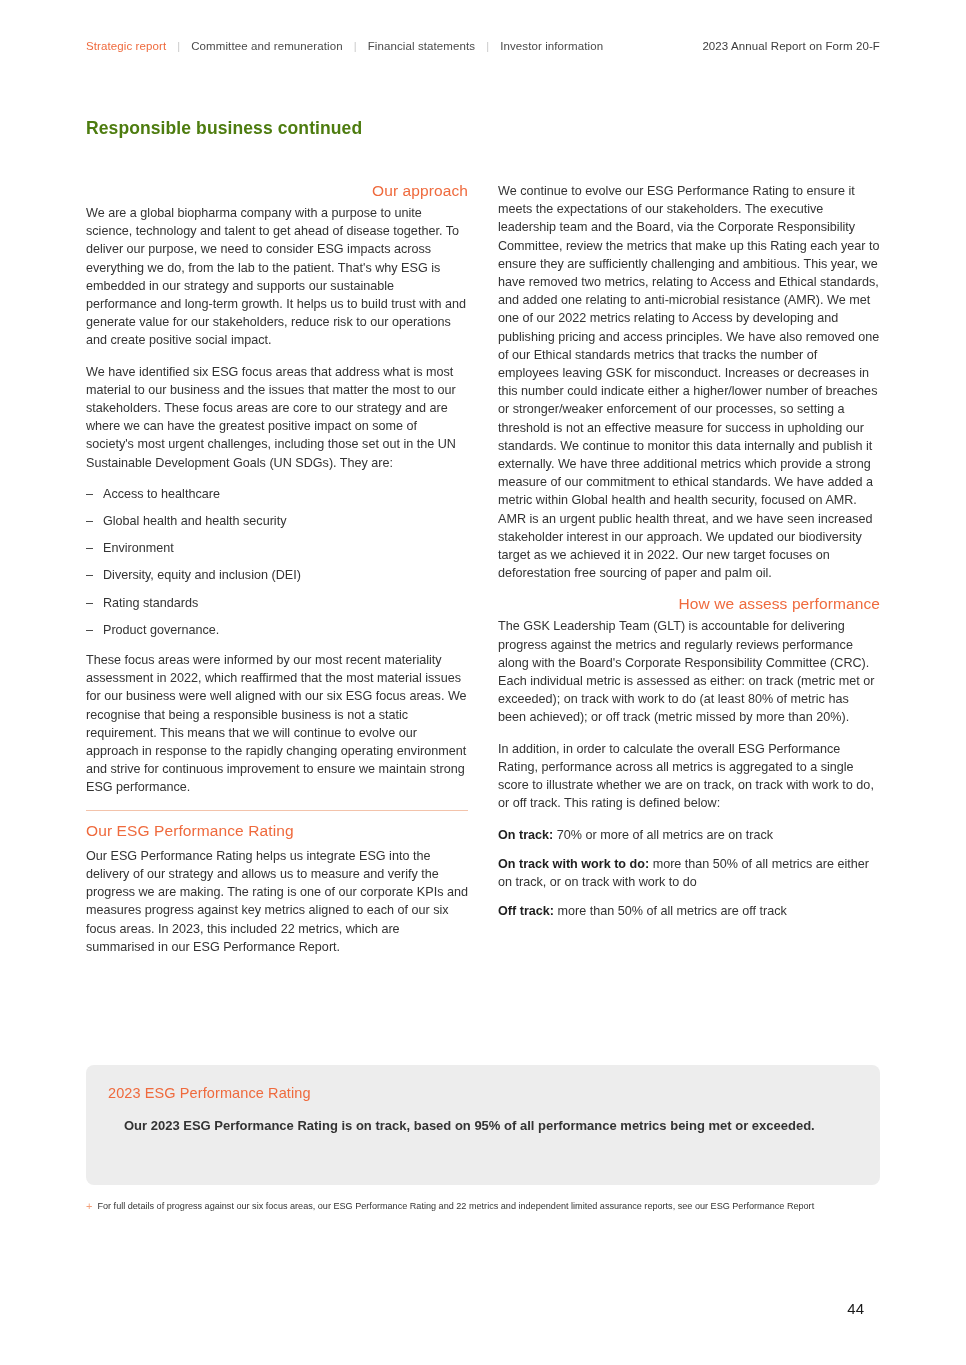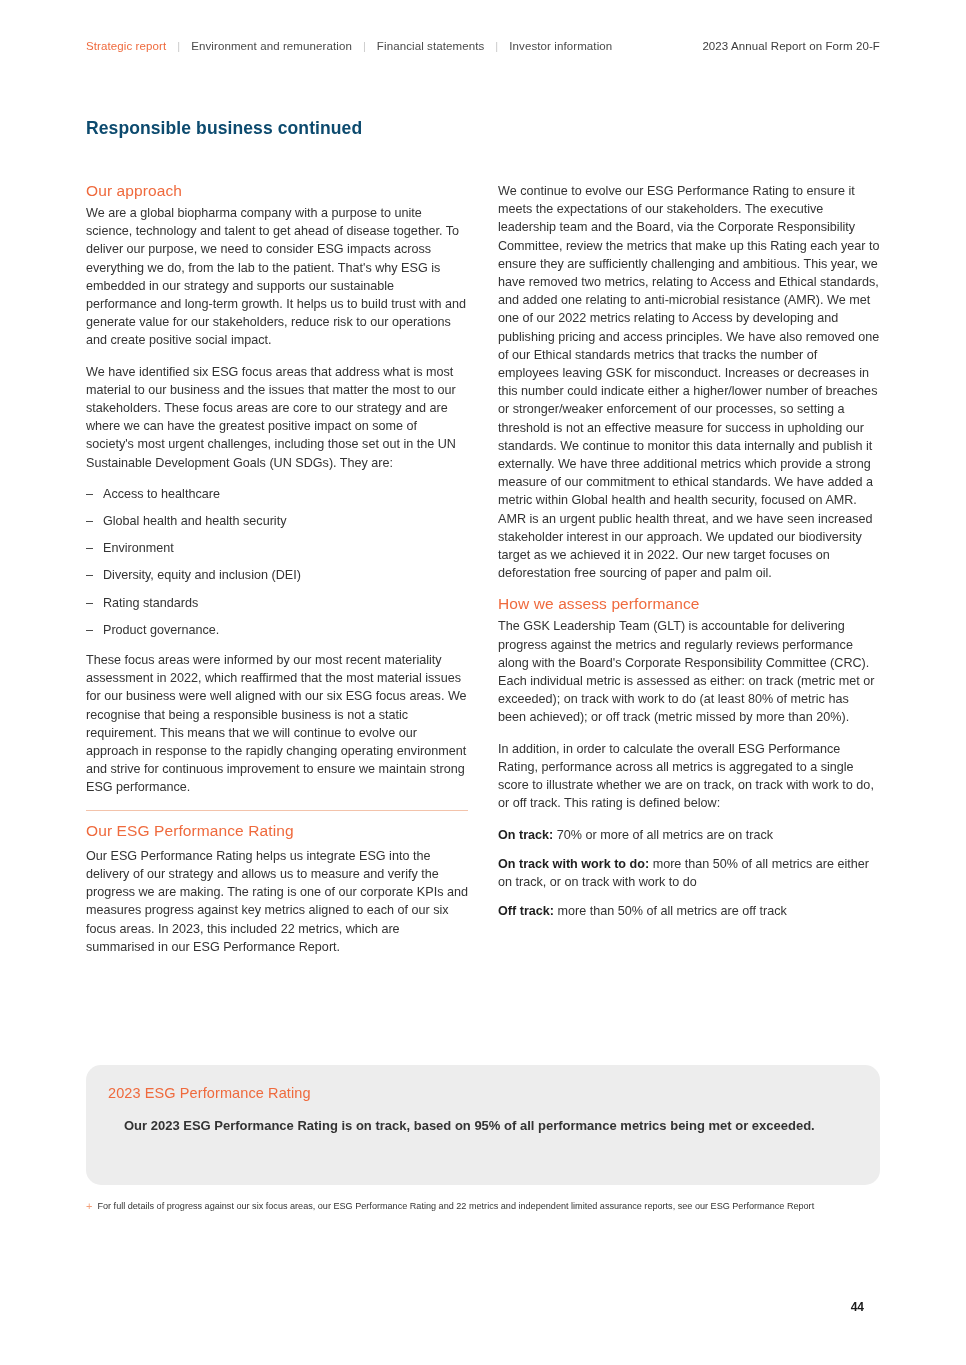--- a/index.html
+++ b/index.html
@@ -56,21 +56,21 @@
     font-size: 11.5px;
   }
 
   
   .page-title {
     position: absolute;
     left: 86px;
     top: 106px;
     font-size: 17.5px;
     font-weight: 700;
-    color: #0c4a6e;
+    color: #4d7c0f;
     letter-spacing: 0.1px;
   }
 
   
   .columns {
     position: absolute;
     left: 86px;
     top: 182px;
     width: 794px;
     display: flex;
@@ -81,21 +81,21 @@
   }
   .col.left { margin-right: 30px; }
 
   h2.sec-head {
     font-size: 15.5px;
     font-weight: 400;
     color: #ef6a3d;
     margin: 0 0 7px 0;
     letter-spacing: 0.1px;
   }
-  h2.sec-head.tight { margin-bottom: 4px; }
+  h2.sec-head.tight { margin-bottom: 4px; text-align: right; }
 
   p.body {
     margin: 0 0 13px 0;
     font-size: 12.6px;
     line-height: 18.2px;
     color: #333333;
   }
   p.body:last-child { margin-bottom: 0; }
 
   ul.dash-list {
@@ -133,21 +133,21 @@
   .defn b { font-weight: 700; color: #1f1f1f; }
 
   
   .callout {
     position: absolute;
     left: 86px;
     top: 1065px;
     width: 794px;
     height: 120px;
     background: #ededed;
-    border-radius: 15px;
+    border-radius: 8px;
     box-sizing: border-box;
     padding: 20px 22px;
   }
   .callout-title {
     font-size: 14.5px;
     color: #ef6a3d;
     margin: 0 0 2px 0;
     letter-spacing: 0.1px;
   }
   .callout-body {
@@ -177,35 +177,35 @@
     margin-right: 5px;
     flex: 0 0 auto;
   }
   .footnote-text { flex: 1 1 auto; }
 
   
   .page-num {
     position: absolute;
     right: 86px;
     top: 1300px;
-    font-size: 12px;
-    font-weight: 700;
+    font-size: 15px;
+    font-weight: 400;
     color: #1a1a1a;
   }
 </style>
 </head>
 <body>
 
 <div class="page">
 
   <div class="topbar">
     <div class="nav-list">
       <span class="nav-item active">Strategic report</span>
       <span class="nav-sep">|</span>
-      <span class="nav-item">Environment and remuneration</span>
+      <span class="nav-item">Committee and remuneration</span>
       <span class="nav-sep">|</span>
       <span class="nav-item">Financial statements</span>
       <span class="nav-sep">|</span>
       <span class="nav-item">Investor information</span>
     </div>
     <span class="report-label">2023 Annual Report on Form 20-F</span>
   </div>
 
   <h1 class="page-title">Responsible business continued</h1>
 

